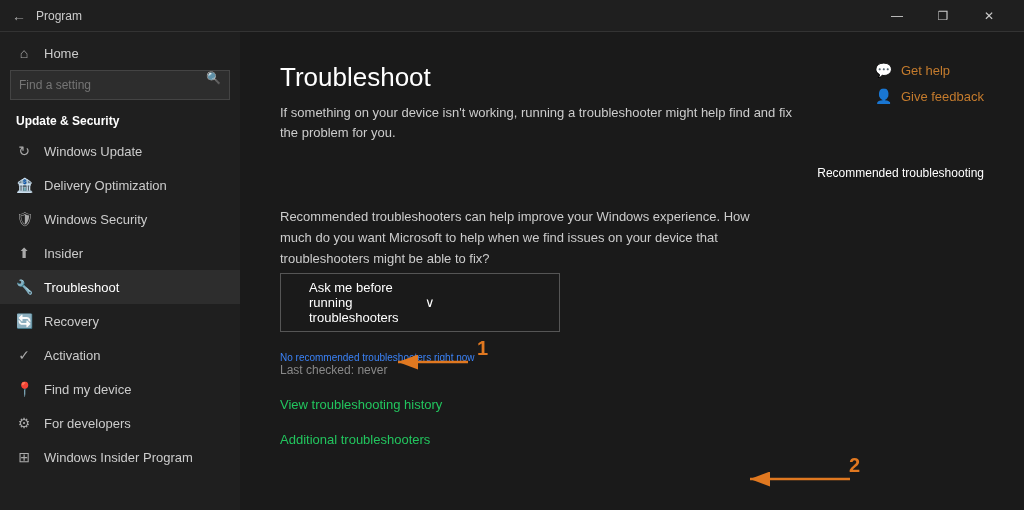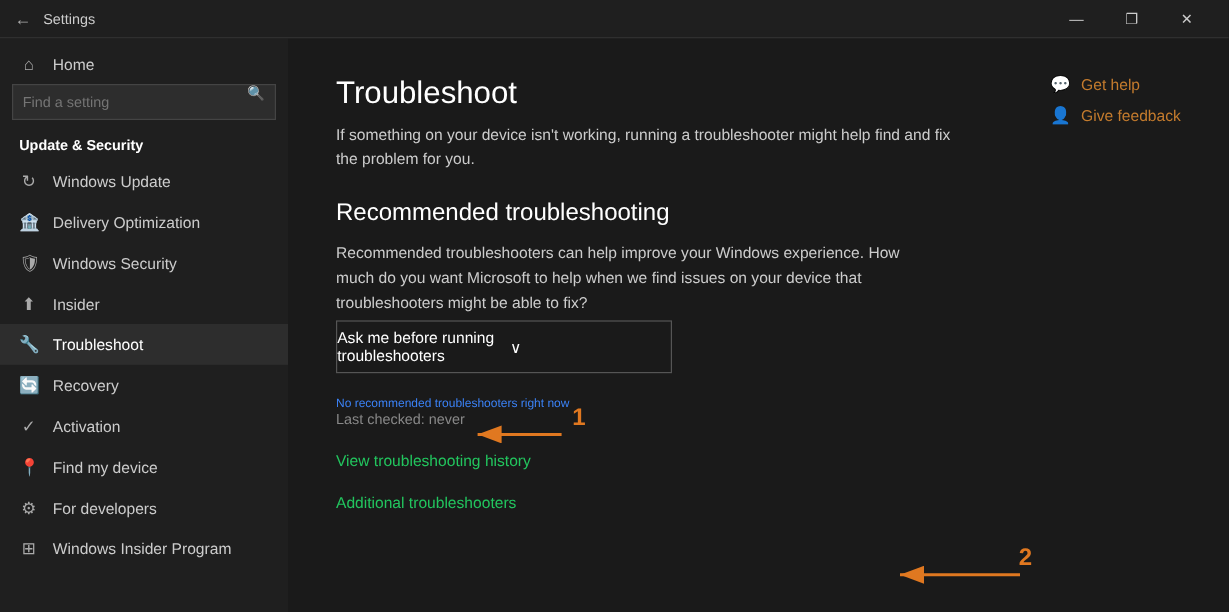--- a/index.html
+++ b/index.html
@@ -125,38 +125,39 @@
       margin-bottom: 10px;
     }
     .page-subtitle {
       font-size: 13px;
       color: #ccc;
       max-width: 520px;
       line-height: 1.5;
       margin-bottom: 24px;
     }
     .section-heading {
-      font-size: 20px;
+      font-size: 12px;
       font-weight: 400;
       color: #fff;
-      margin-bottom: 12px;
+      margin-bottom: 27px;
+      text-align: right;
     }
     .section-desc {
       font-size: 13px;
       color: #ccc;
       max-width: 480px;
       line-height: 1.6;
       margin-bottom: 4px;
     }
     .dropdown-select {
       display: flex;
       align-items: center;
       background: transparent;
       border: 1px solid #555;
-      padding: 6px 0;
+      padding: 6px 28px;
       color: #fff;
       font-size: 13px;
       cursor: pointer;
       gap: 10px;
       width: 280px;
       margin-bottom: 20px;
     }
     .dropdown-select span { flex: 1; }
     .no-troubleshooters {
       font-size: 10px;
@@ -212,21 +213,21 @@
       font-size: 20px;
       font-weight: 700;
       color: #e07820;
     }
   </style>
 </head>
 <body>
 
 <div class="titlebar">
   <span class="titlebar-back">←</span>
-  <span class="titlebar-title">Settings</span>
+  <span class="titlebar-title">Program</span>
   <div class="titlebar-controls">
     <div class="titlebar-btn">—</div>
     <div class="titlebar-btn">❐</div>
     <div class="titlebar-btn close">✕</div>
   </div>
 </div>
 
 <div class="app-body">
 
   <div class="sidebar">

